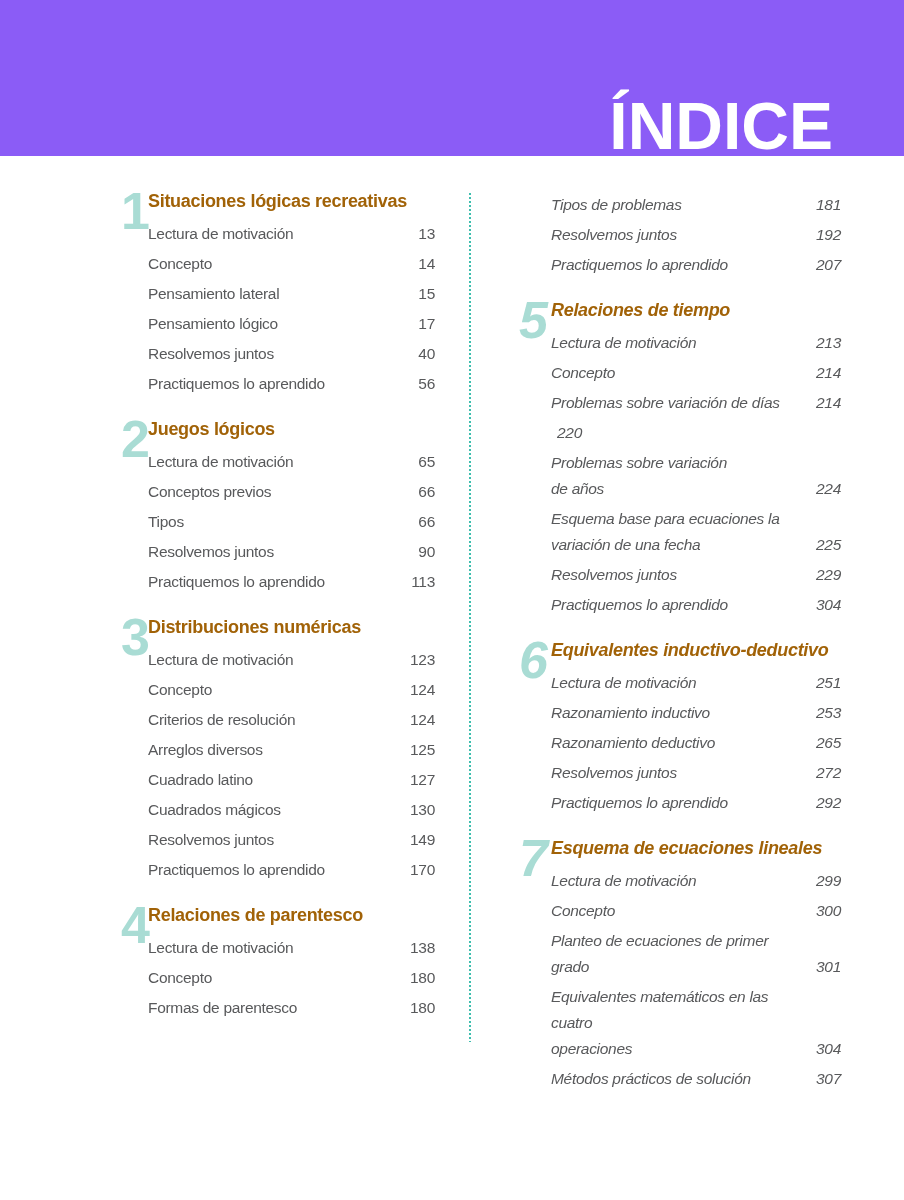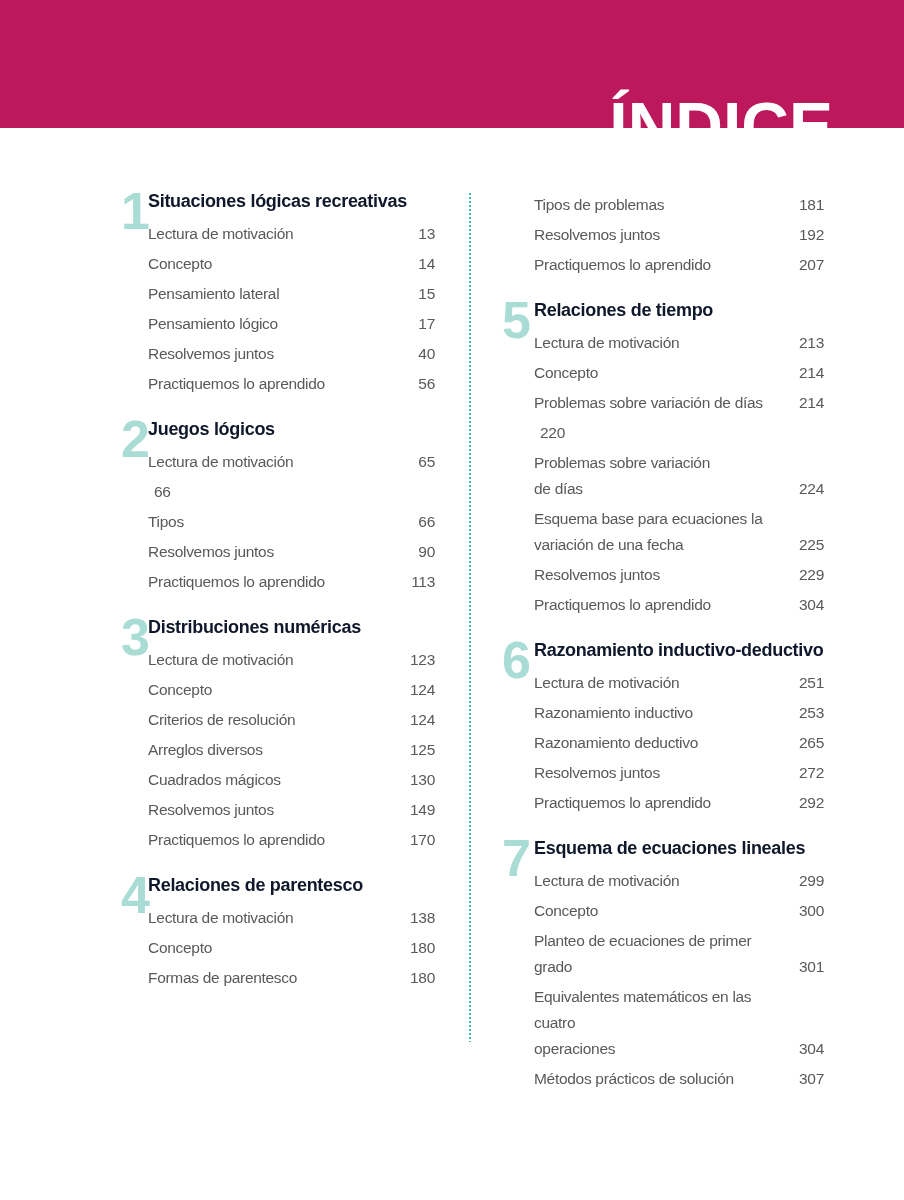--- a/index.html
+++ b/index.html
@@ -5,53 +5,53 @@
   html, body { margin: 0; padding: 0; }
   body {
     width: 904px; height: 1200px;
     background: #ffffff;
     font-family: "Liberation Sans", sans-serif;
     position: relative;
     overflow: hidden;
   }
   .band {
     position: absolute; left: 0; top: 0;
-    width: 904px; height: 128px;
-    background: #be185d;
+    width: 904px; height: 156px;
+    background: #8b5cf6;
     overflow: hidden;
   }
   .band h1 {
     position: absolute; top: 93px; right: 71px;
     margin: 0;
     font-size: 66px; line-height: 1; font-weight: bold;
     letter-spacing: 0px;
     color: #ffffff;
   }
   .divider {
     position: absolute; left: 469px; top: 193px;
     width: 2px; height: 849px;
     background: repeating-linear-gradient(180deg, #3EBEAE 0 2px, transparent 2px 4px);
   }
   .col { position: absolute; top: 190px; }
   .col-left  { left: 121px; width: 314px; }
-  .col-right { left: 502px; width: 322px; }
+  .col-right { left: 519px; width: 322px; font-style: italic; }
   .chapter { position: relative; margin-bottom: 19px; }
   .col-left  .chapter { padding-left: 27px; }
   .col-right .chapter { padding-left: 32px; }
   .chapter-number {
     position: absolute; left: 0; top: -5px;
     font-size: 52px; line-height: 1; font-weight: bold;
     color: #A9DCD4;
   }
   .chapter-title {
     margin: 0 0 7px 0;
     font-size: 18px; line-height: 22px; font-weight: bold;
     letter-spacing: -0.3px;
     white-space: nowrap;
-    color: #0f172a;
+    color: #a16207;
   }
   .toc-row {
     display: flex; justify-content: space-between; align-items: flex-end;
     padding: 2px 0;
     font-size: 15.5px; line-height: 26px; letter-spacing: -0.3px;
     color: #58595B;
   }
   .toc-label { flex: 1; white-space: pre-line; }
   .toc-page  { margin-left: 6px; text-align: right; }
 </style>
@@ -95,20 +95,21 @@
         </div>
       </section>
       <section class="chapter">
         <span class="chapter-number">2</span>
         <h2 class="chapter-title">Juegos lógicos</h2>
         <div class="toc-row">
           <span class="toc-label">Lectura de motivación</span>
           <span class="toc-page">65</span>
         </div>
         <div class="toc-row">
+          <span class="toc-label">Conceptos previos</span>
           <span class="toc-page">66</span>
         </div>
         <div class="toc-row">
           <span class="toc-label">Tipos</span>
           <span class="toc-page">66</span>
         </div>
         <div class="toc-row">
           <span class="toc-label">Resolvemos juntos</span>
           <span class="toc-page">90</span>
         </div>
@@ -130,20 +131,24 @@
         </div>
         <div class="toc-row">
           <span class="toc-label">Criterios de resolución</span>
           <span class="toc-page">124</span>
         </div>
         <div class="toc-row">
           <span class="toc-label">Arreglos diversos</span>
           <span class="toc-page">125</span>
         </div>
         <div class="toc-row">
+          <span class="toc-label">Cuadrado latino</span>
+          <span class="toc-page">127</span>
+        </div>
+        <div class="toc-row">
           <span class="toc-label">Cuadrados mágicos</span>
           <span class="toc-page">130</span>
         </div>
         <div class="toc-row">
           <span class="toc-label">Resolvemos juntos</span>
           <span class="toc-page">149</span>
         </div>
         <div class="toc-row">
           <span class="toc-label">Practiquemos lo aprendido</span>
           <span class="toc-page">170</span>
@@ -194,40 +199,40 @@
         </div>
         <div class="toc-row">
           <span class="toc-label">Problemas sobre variación de días</span>
           <span class="toc-page">214</span>
         </div>
         <div class="toc-row">
           <span class="toc-page">220</span>
         </div>
         <div class="toc-row">
           <span class="toc-label">Problemas sobre variación
-de días</span>
+de años</span>
           <span class="toc-page">224</span>
         </div>
         <div class="toc-row">
           <span class="toc-label">Esquema base para ecuaciones la
 variación de una fecha</span>
           <span class="toc-page">225</span>
         </div>
         <div class="toc-row">
           <span class="toc-label">Resolvemos juntos</span>
           <span class="toc-page">229</span>
         </div>
         <div class="toc-row">
           <span class="toc-label">Practiquemos lo aprendido</span>
           <span class="toc-page">304</span>
         </div>
       </section>
       <section class="chapter">
         <span class="chapter-number">6</span>
-        <h2 class="chapter-title">Razonamiento inductivo-deductivo</h2>
+        <h2 class="chapter-title">Equivalentes inductivo-deductivo</h2>
         <div class="toc-row">
           <span class="toc-label">Lectura de motivación</span>
           <span class="toc-page">251</span>
         </div>
         <div class="toc-row">
           <span class="toc-label">Razonamiento inductivo</span>
           <span class="toc-page">253</span>
         </div>
         <div class="toc-row">
           <span class="toc-label">Razonamiento deductivo</span>

